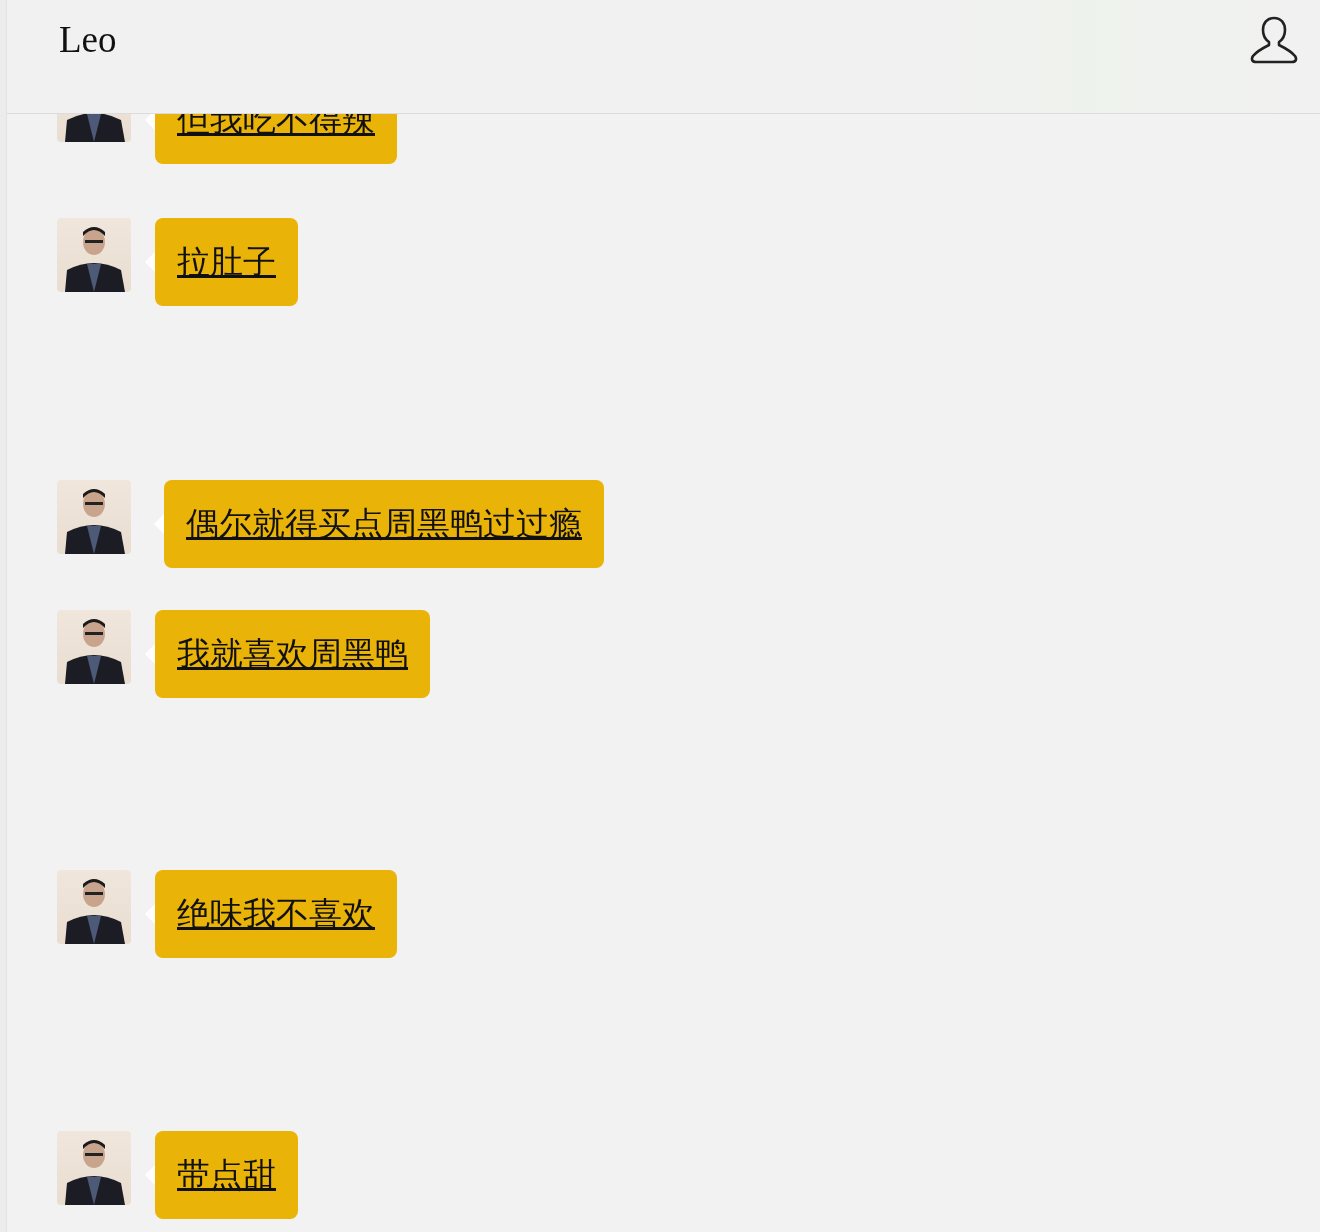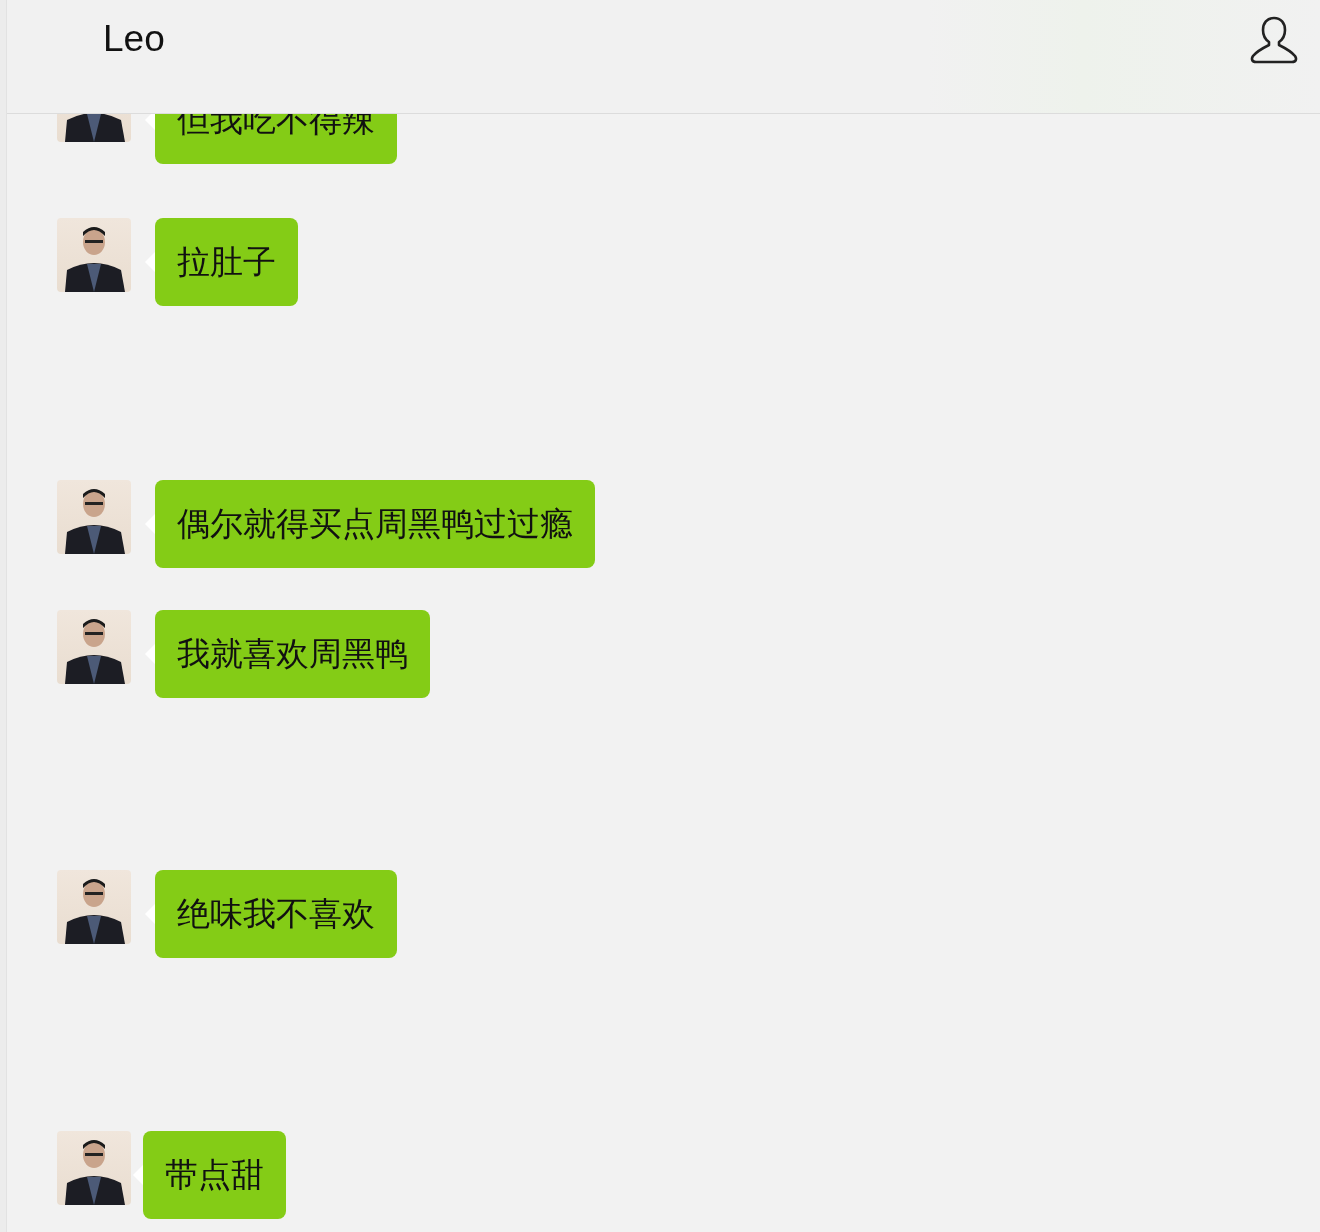--- a/index.html
+++ b/index.html
@@ -14,42 +14,42 @@
     background: #ececec; border-right: 1px solid #e2e2e2;
   }
   .header {
     position: absolute; left: 7px; top: 0; width: 1313px; height: 113px;
     background: linear-gradient(90deg, #f1f1f1 0%, #f1f1f1 70%, #eef2ec 82%, #f1f1f1 100%);
     border-bottom: 1px solid #dcdcdc;
     z-index: 5;
   }
   .title {
     position: absolute; left: 52px; top: 18px;
-    font-family: Liberation Sans, sans-serif;
-    font-size: 37px; color: #111; letter-spacing: 0px; margin-left: 44px;
+    font-family: Liberation Serif, serif;
+    font-size: 37px; color: #111; letter-spacing: 0px;
   }
   .contact-btn {
     position: absolute; right: 20px; top: 14px; width: 52px; height: 52px;
     cursor: pointer;
   }
   .chat {
     position: absolute; left: 7px; top: 114px; width: 1313px; height: 1118px;
     overflow: hidden;
   }
   .msg { position: absolute; }
   .avatar {
     position: absolute; width: 74px; height: 74px; border-radius: 4px; overflow: hidden;
   }
   .avatar.leo { background: linear-gradient(180deg, #f0e6dc 0%, #e9ddd0 100%); }
   .bubble {
     position: absolute; height: 88px; border-radius: 8px;
     font-size: 33px; line-height: 88px; color: #111;
     padding: 0 22px; white-space: nowrap; box-sizing: border-box;
   }
-  .bubble.in { background: #84cc16; }
+  .bubble.in { background: #eab308; text-decoration: underline; }
   .bubble.in::before {
     content: ""; position: absolute; left: -10px; top: 34px;
     border-top: 10px solid transparent; border-bottom: 10px solid transparent;
     border-right: 10px solid #ffffff;
   }
 </style>
 </head>
 <body>
 
 <div class="left-edge"></div>
@@ -103,21 +103,21 @@
   <div class="msg">
     <div class="avatar leo" style="left:50px; top:366px;">
       <svg width="74" height="74" viewBox="0 0 74 74">
         <ellipse cx="37" cy="24" rx="11" ry="13" fill="#c9a48c"></ellipse>
         <path d="M26 18 Q37 6 48 18 L48 14 Q37 4 26 14 Z" fill="#1b1b1b"></path>
         <rect x="28" y="22" width="18" height="3" fill="#222"></rect>
         <path d="M8 74 L10 52 Q37 38 64 52 L68 74 Z" fill="#1c1d24"></path>
         <path d="M30 46 L37 74 L44 46 Z" fill="#4c5a77"></path>
       </svg>
     </div>
-    <div class="bubble in" style="left:148px; top:366px;">
+    <div class="bubble in" style="left:157px; top:366px;">
       <span>偶尔就得买点周黑鸭过过瘾</span>
     </div>
   </div>
 
   <div class="msg">
     <div class="avatar leo" style="left:50px; top:496px;">
       <svg width="74" height="74" viewBox="0 0 74 74">
         <ellipse cx="37" cy="24" rx="11" ry="13" fill="#c9a48c"></ellipse>
         <path d="M26 18 Q37 6 48 18 L48 14 Q37 4 26 14 Z" fill="#1b1b1b"></path>
         <rect x="28" y="22" width="18" height="3" fill="#222"></rect>
@@ -158,18 +158,18 @@
   <div class="msg">
     <div class="avatar leo" style="left:50px; top:1017px;">
       <svg width="74" height="74" viewBox="0 0 74 74">
         <ellipse cx="37" cy="24" rx="11" ry="13" fill="#c9a48c"></ellipse>
         <path d="M26 18 Q37 6 48 18 L48 14 Q37 4 26 14 Z" fill="#1b1b1b"></path>
         <rect x="28" y="22" width="18" height="3" fill="#222"></rect>
         <path d="M8 74 L10 52 Q37 38 64 52 L68 74 Z" fill="#1c1d24"></path>
         <path d="M30 46 L37 74 L44 46 Z" fill="#4c5a77"></path>
       </svg>
     </div>
-    <div class="bubble in" style="left:136px; top:1017px;">
+    <div class="bubble in" style="left:148px; top:1017px;">
       <span>带点甜</span>
     </div>
   </div>
 
 </div>
 
 </body></html>

